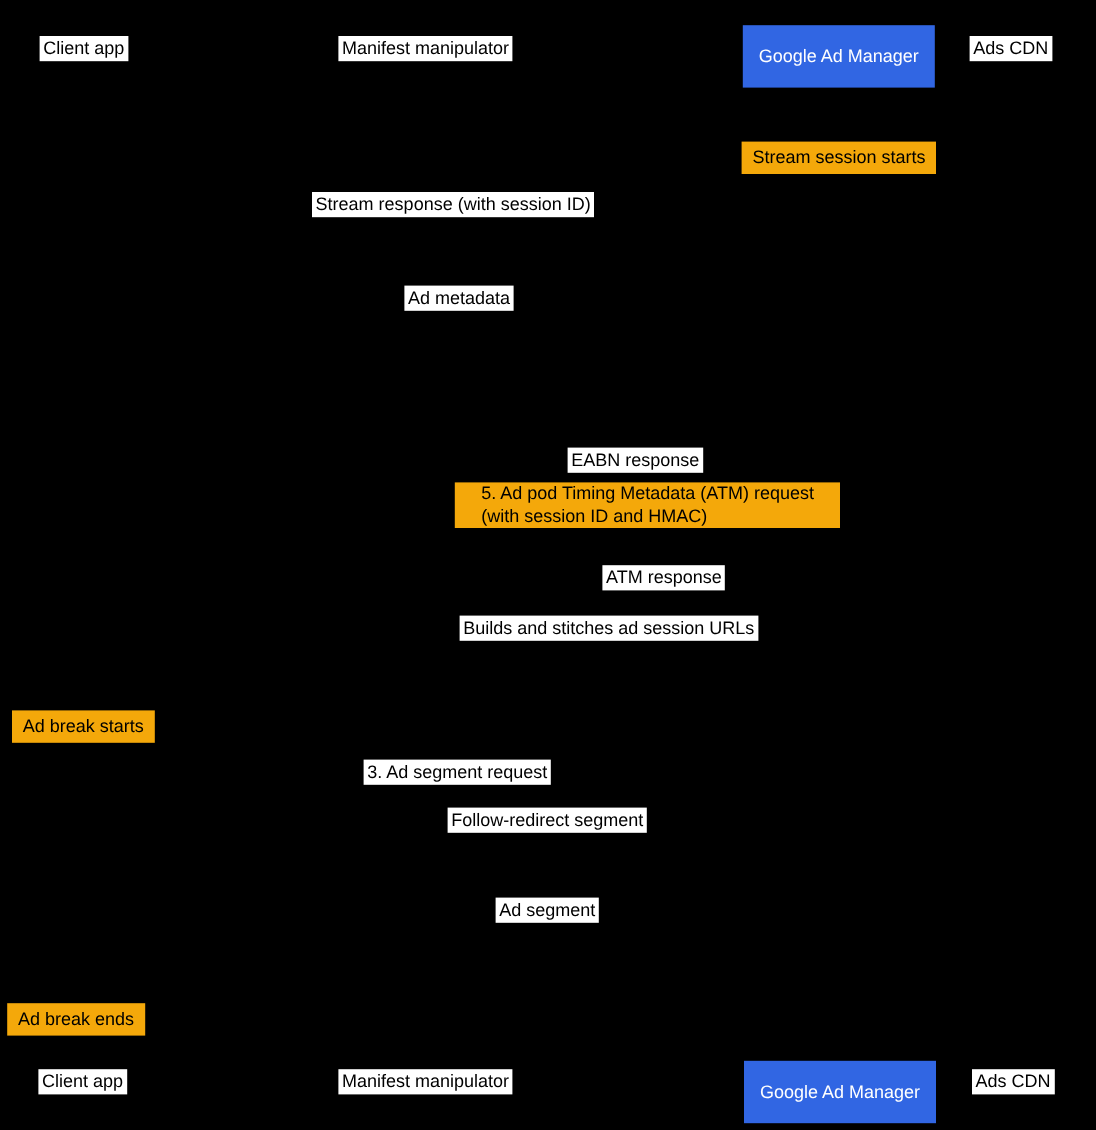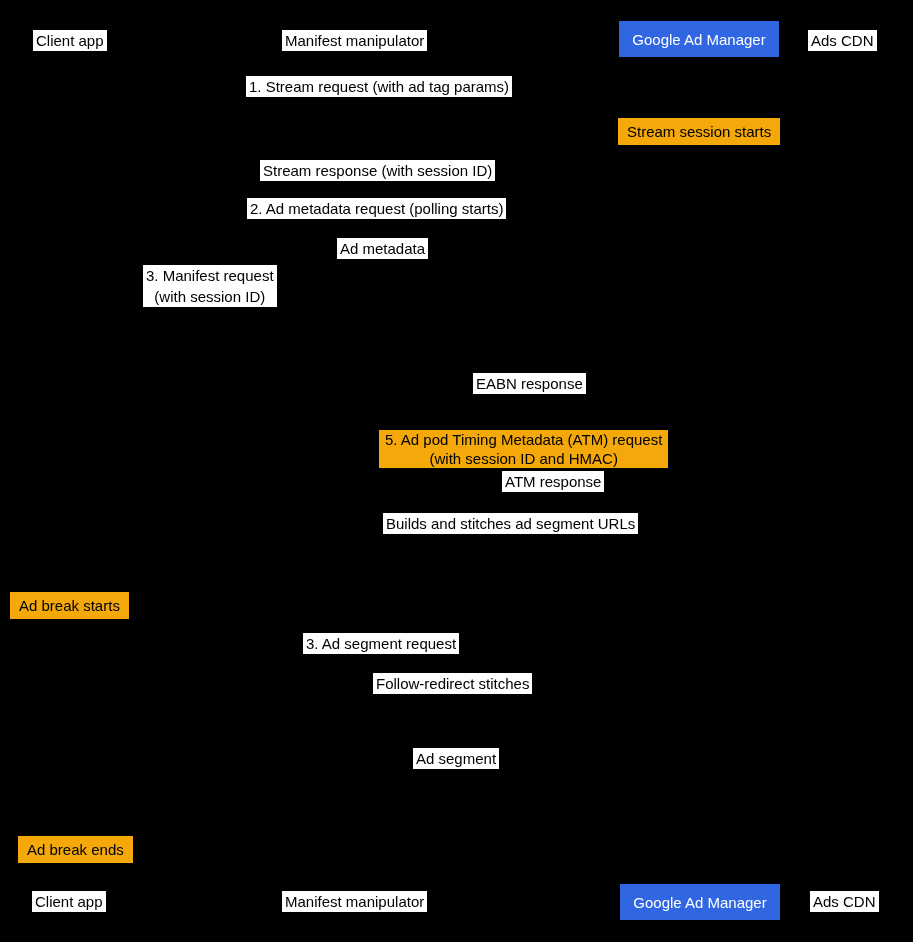--- a/index.html
+++ b/index.html
@@ -9,67 +9,63 @@
     font-family:"Liberation Sans",sans-serif;
     overflow:hidden;
   }
   
   .lifeline{position:absolute;top:57px;height:827px;width:0;border-left:1px dashed #000;z-index:0;}
   
   .lbl{
     position:absolute;display:inline-block;z-index:2;
     background:var(--label-bg,#ffffff);color:var(--label-text,#000000);
     font-size:15px;line-height:21px;padding:0 3px;
-    white-space:pre-line;text-align:center;
+    white-space:pre-line;
   }
   
   .note{
     background:var(--note-yellow,#F4A80A);
     padding:3px 9px;
   }
-  .note-2line{line-height:19px;padding:0 6px;margin-top:28px;}
+  .note-2line{line-height:19px;padding:0 22px;}
   
   .actor-blue{
     position:absolute;z-index:2;display:flex;align-items:center;justify-content:center;
-    width:160px;height:36px;
+    width:160px;height:52px;
     background:var(--actor-blue,#3166E3);color:var(--blue-text,#ffffff);
     font-size:15px;
   }
 </style>
 </head>
 <body>
 
 <div class="stage">
 
   <div class="lifeline" style="left:69px"></div>
   <div class="lifeline" style="left:360px"></div>
   <div class="lifeline" style="left:699px"></div>
   <div class="lifeline" style="left:841px"></div>
 
   <div class="lbl" style="left:33px;top:30px">Client app</div>
   <div class="lbl" style="left:282px;top:30px">Manifest manipulator</div>
   <div class="actor-blue" style="left:619px;top:21px">Google Ad Manager</div>
   <div class="lbl" style="left:808px;top:30px">Ads CDN</div>
 
-  <div class="lbl" style="left:246px;top:76px">1. Stream request (with ad tag params)</div>
   <div class="lbl note" style="left:618px;top:118px">Stream session starts</div>
   <div class="lbl" style="left:260px;top:160px">Stream response (with session ID)</div>
-  <div class="lbl" style="left:247px;top:198px">2. Ad metadata request (polling starts)</div>
   <div class="lbl" style="left:337px;top:238px">Ad metadata</div>
-  <div class="lbl" style="left:143px;top:265px">3. Manifest request
-(with session ID)</div>
   <div class="lbl" style="left:473px;top:373px">EABN response</div>
   <div class="lbl note note-2line" style="left:379px;top:402px">5. Ad pod Timing Metadata (ATM) request
 (with session ID and HMAC)</div>
   <div class="lbl" style="left:502px;top:471px">ATM response</div>
-  <div class="lbl" style="left:383px;top:513px">Builds and stitches ad segment URLs</div>
+  <div class="lbl" style="left:383px;top:513px">Builds and stitches ad session URLs</div>
   <div class="lbl note" style="left:10px;top:592px">Ad break starts</div>
   <div class="lbl" style="left:303px;top:633px">3. Ad segment request</div>
-  <div class="lbl" style="left:373px;top:673px">Follow-redirect stitches</div>
+  <div class="lbl" style="left:373px;top:673px">Follow-redirect segment</div>
   <div class="lbl" style="left:413px;top:748px">Ad segment</div>
-  <div class="lbl note" style="left:18px;top:836px">Ad break ends</div>
+  <div class="lbl note" style="left:6px;top:836px">Ad break ends</div>
 
   <div class="lbl" style="left:32px;top:891px">Client app</div>
   <div class="lbl" style="left:282px;top:891px">Manifest manipulator</div>
   <div class="actor-blue" style="left:620px;top:884px">Google Ad Manager</div>
   <div class="lbl" style="left:810px;top:891px">Ads CDN</div>
 
 </div>
 
 </body></html>

